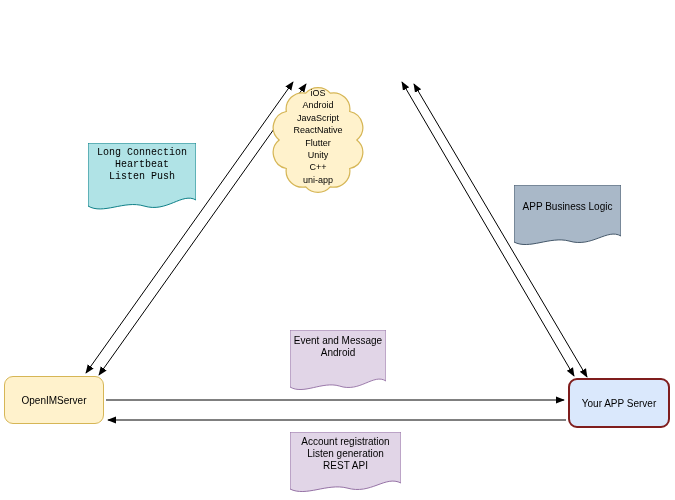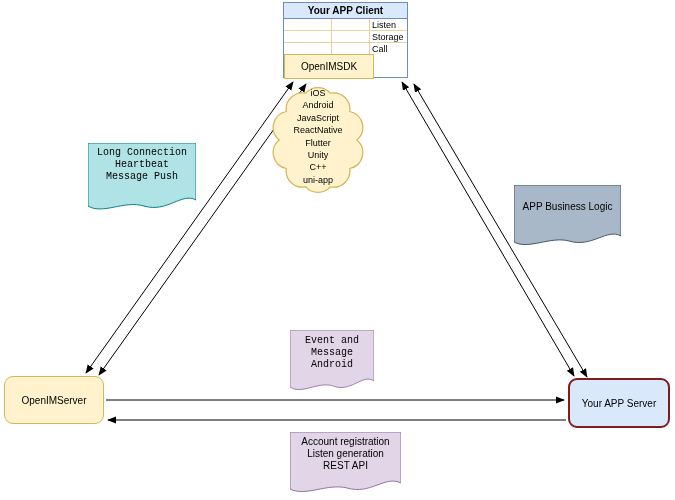--- a/index.html
+++ b/index.html
@@ -55,37 +55,20 @@
       </marker>
     </defs>
     <line x1="86" y1="373" x2="293" y2="82" marker-start="url(#arr)" marker-end="url(#arr)"></line>
     <line x1="99" y1="375" x2="306" y2="84" marker-start="url(#arr)" marker-end="url(#arr)"></line>
     <line x1="574" y1="376" x2="402" y2="82" marker-start="url(#arr)" marker-end="url(#arr)"></line>
     <line x1="587" y1="377" x2="414" y2="84" marker-start="url(#arr)" marker-end="url(#arr)"></line>
     <line x1="106" y1="400" x2="564" y2="400" marker-end="url(#arr)"></line>
     <line x1="566" y1="420" x2="108" y2="420" marker-end="url(#arr)"></line>
   </svg>
 
-  <div class="shape client-box">
-    <div class="client-header">Your APP Client</div>
-    <div class="client-body">
-      <div class="cb-vline" style="left:47px"></div>
-      <div class="cb-vline" style="left:85px"></div>
-      <div class="cb-row b">
-        <span class="cb-label">Listen</span>
-      </div>
-      <div class="cb-row b">
-        <span class="cb-label">Storage</span>
-      </div>
-      <div class="cb-row">
-        <span class="cb-label">Call</span>
-      </div>
-    </div>
-    <div class="sdk-box">OpenIMSDK</div>
-  </div>
 
   <div class="shape cloud">
     <svg viewBox="0 0 90 110" preserveAspectRatio="none">
       <path d="M83,55 A16,16 0 0 1 76,83 A16,16 0 0 1 57,101 A16,16 0 0 1 33,101 A16,16 0 0 1 14,83 A16,16 0 0 1 7,55 A16,16 0 0 1 14,27 A16,16 0 0 1 33,9 A16,16 0 0 1 57,9 A16,16 0 0 1 76,27 A16,16 0 0 1 83,55 Z"></path>
     </svg>
     <div class="cloud-text">
       <span>iOS</span>
       <span>Android</span>
       <span>JavaScript</span>
       <span>ReactNative</span>
@@ -96,34 +79,34 @@
     </div>
   </div>
 
   <div class="shape note note-teal" style="left:88px;top:143px;width:108px;height:73px;font-family:Liberation Mono, monospace;">
     <svg viewBox="0 0 108 73" preserveAspectRatio="none">
       <path d="M0,0 L108,0 L108,57 C94,49 79,70 56,63 C36,57 15,72 0,63 Z"></path>
     </svg>
     <div class="note-text" style="padding-top:4px">
       <span>Long Connection</span>
       <span>Heartbeat</span>
-      <span>Message Push</span>
+      <span>Listen Push</span>
     </div>
   </div>
 
   <div class="shape note note-gray" style="left:514px;top:185px;width:107px;height:66px;">
     <svg viewBox="0 0 107 66" preserveAspectRatio="none">
       <path d="M0,0 L107,0 L107,51 C93,43 78,63 55,56 C36,51 15,65 0,57 Z"></path>
     </svg>
     <div class="note-text" style="padding-top:16px">
       <span>APP Business Logic</span>
     </div>
   </div>
 
-  <div class="shape note note-purple" style="left:290px;top:330px;width:84px;height:66px;font-family:Liberation Mono, monospace;">
+  <div class="shape note note-purple" style="left:290px;top:330px;width:96px;height:66px;">
     <svg viewBox="0 0 107 66" preserveAspectRatio="none">
       <path d="M0,0 L107,0 L107,51 C93,43 78,63 55,56 C36,51 15,65 0,57 Z"></path>
     </svg>
     <div class="note-text" style="padding-top:5px">
       <span>Event and Message</span>
       <span>Android</span>
     </div>
   </div>
 
   <div class="shape note note-purple" style="left:290px;top:432px;width:111px;height:66px;">

